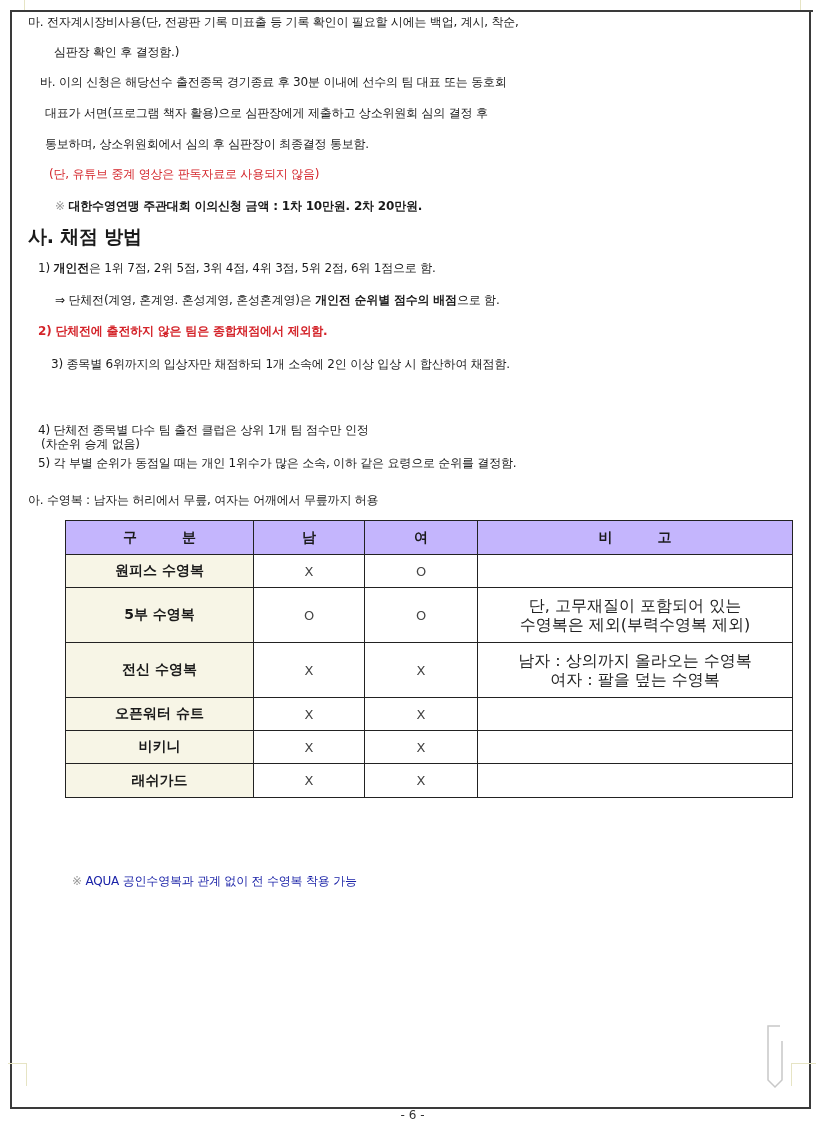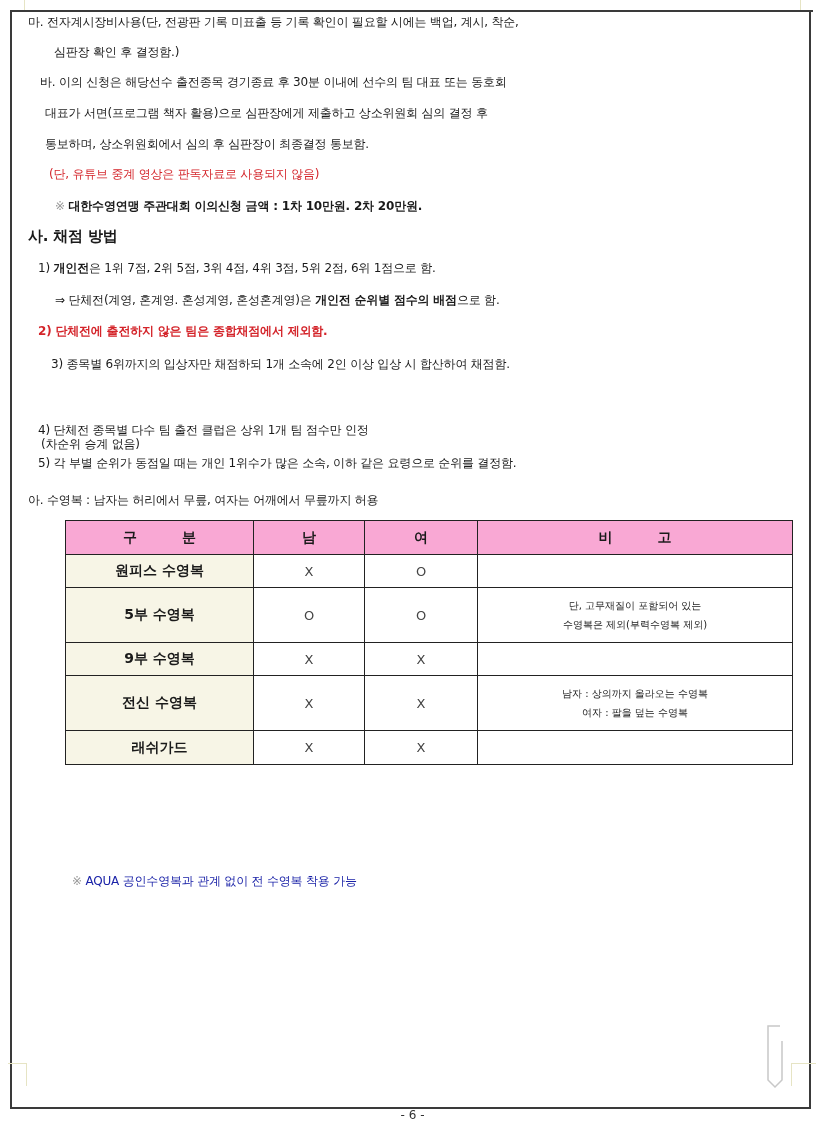--- a/index.html
+++ b/index.html
@@ -12,29 +12,29 @@
   .crop-tl { left:8px; top:-12px; border-width:0 1px 0 0; }
   .crop-tr { left:800px; top:-12px; border-width:0 0 0 1px; }
   .crop-bl { left:8px; top:1063px; width:18px; height:22px; border-width:1px 1px 0 0; }
   .crop-br { left:791px; top:1063px; width:24px; height:22px; border-width:1px 0 0 1px; }
 
   .line { position:absolute; font-size:12px; line-height:20px; white-space:nowrap; letter-spacing:-0.2px; }
   .bold { font-weight:bold; }
   .red { color:#d4242a; }
   .blue { color:#1b23a8; }
   .muted { color:#999; }
-  .section-head { font-weight:bold; font-size:15px; }
+  .section-head { font-weight:bold; font-size:19px; }
 
   table.suit { position:absolute; left:65px; top:520px; border-collapse:collapse;
                font-size:14px; table-layout:fixed; }
   table.suit td, table.suit th { border:1.5px solid #222; text-align:center; padding:0; }
-  table.suit th { background:#f9a8d4; font-weight:bold; height:33px; }
+  table.suit th { background:#c4b5fd; font-weight:bold; height:33px; }
   table.suit td.label { background:#f7f5e6; font-weight:bold; }
   table.suit td.mark { color:#444; font-size:13px; }
-  table.suit td.note { font-size:10px; line-height:19px; color:#222; }
+  table.suit td.note { font-size:16px; line-height:19px; color:#222; }
   .head-spread { word-spacing:40px; }
 
   .page-number { position:absolute; left:0; width:825px; top:1108px; text-align:center;
                  font-size:12px; color:#333; }
   .clip-icon { position:absolute; left:766px; top:1025px; }
 </style>
 </head>
 <body>
 
 <div class="page-frame"></div>
@@ -96,34 +96,40 @@
   </tr>
   <tr style="height:55px">
     <td class="label">5부 수영복</td>
     <td class="mark">O</td>
     <td class="mark">O</td>
     <td class="note">
       <div>단, 고무재질이 포함되어 있는</div>
       <div>수영복은 제외(부력수영복 제외)</div>
     </td>
   </tr>
-  <tr style="height:33px">
-    <td class="label">9부 수영복</td>
-    <td class="mark">X</td>
-    <td class="mark">X</td>
-    <td class="note"></td>
-  </tr>
   <tr style="height:55px">
     <td class="label">전신 수영복</td>
     <td class="mark">X</td>
     <td class="mark">X</td>
     <td class="note">
       <div>남자 : 상의까지 올라오는 수영복</div>
       <div>여자 : 팔을 덮는 수영복</div>
     </td>
+  </tr>
+  <tr style="height:33px">
+    <td class="label">오픈워터 슈트</td>
+    <td class="mark">X</td>
+    <td class="mark">X</td>
+    <td class="note"></td>
+  </tr>
+  <tr style="height:33px">
+    <td class="label">비키니</td>
+    <td class="mark">X</td>
+    <td class="mark">X</td>
+    <td class="note"></td>
   </tr>
   <tr style="height:34px">
     <td class="label">래쉬가드</td>
     <td class="mark">X</td>
     <td class="mark">X</td>
     <td class="note"></td>
   </tr>
 </tbody>
   </table>
 

